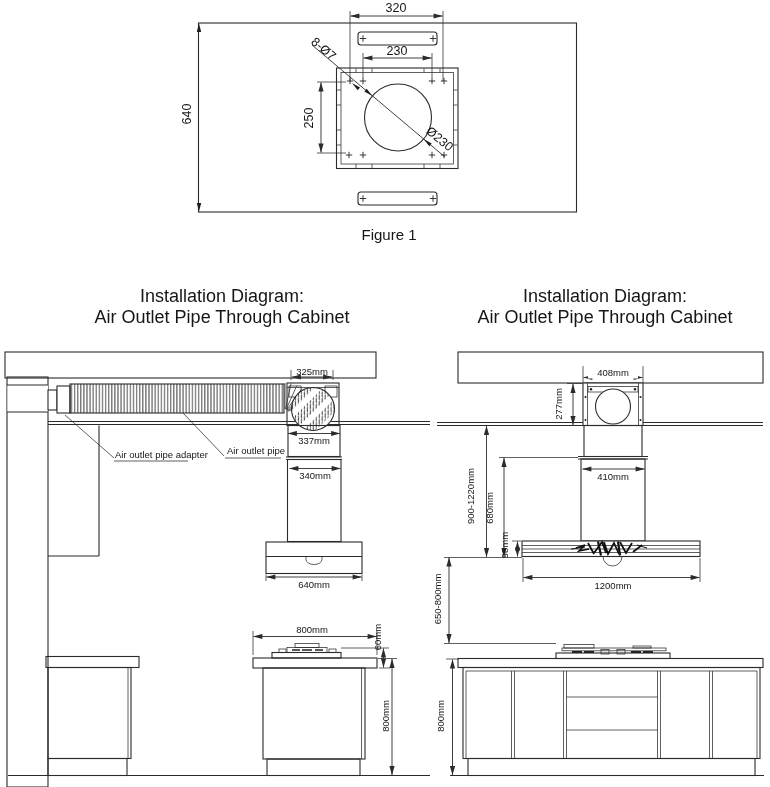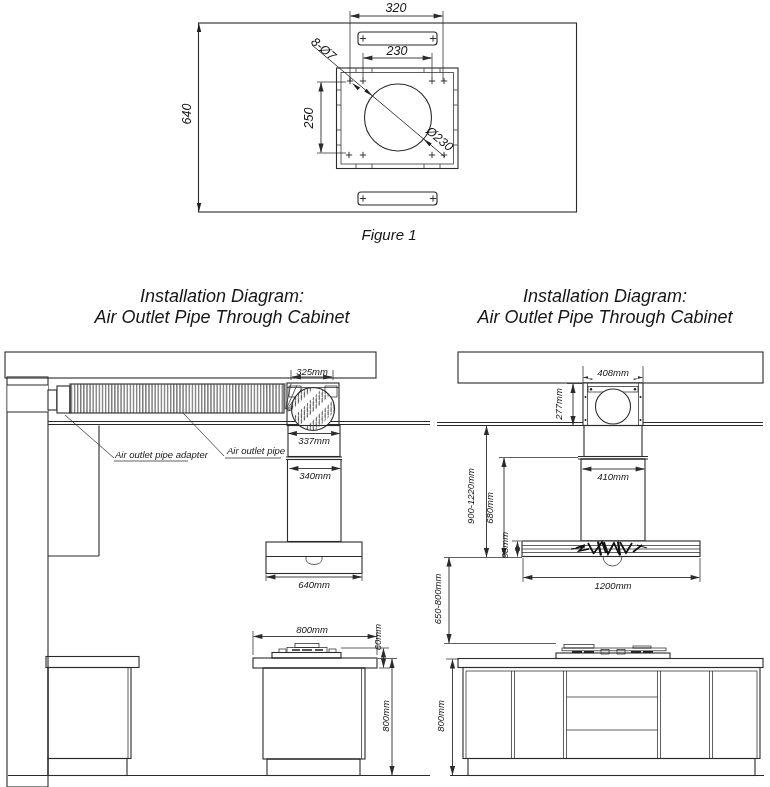--- a/index.html
+++ b/index.html
@@ -1,16 +1,16 @@
 <!DOCTYPE html>
 <html><head>
 <meta charset="utf-8">
 <style>
   html,body{margin:0;padding:0;background:#fff;}
-  .page{position:relative;width:770px;height:787px;background:#fff;overflow:hidden;font-style:italic;}
+  .page{position:relative;width:770px;height:787px;background:#fff;overflow:hidden;}
   svg{position:absolute;left:0;top:0;}
   text{font-family:"Liberation Sans",sans-serif;fill:#161616;}
   .t-dim{font-size:9.5px;}
   .t-big{font-size:12.5px;}
   .t-title{font-size:18px;}
   .t-cap{font-size:15px;}
   .t-lbl{font-size:9.5px;}
   .ln{stroke:#2b2b2b;stroke-width:1.1;fill:none;}
   .lnw{stroke:#2b2b2b;stroke-width:1.1;fill:#fff;}
   .thin{stroke:#2b2b2b;stroke-width:0.75;fill:none;}

